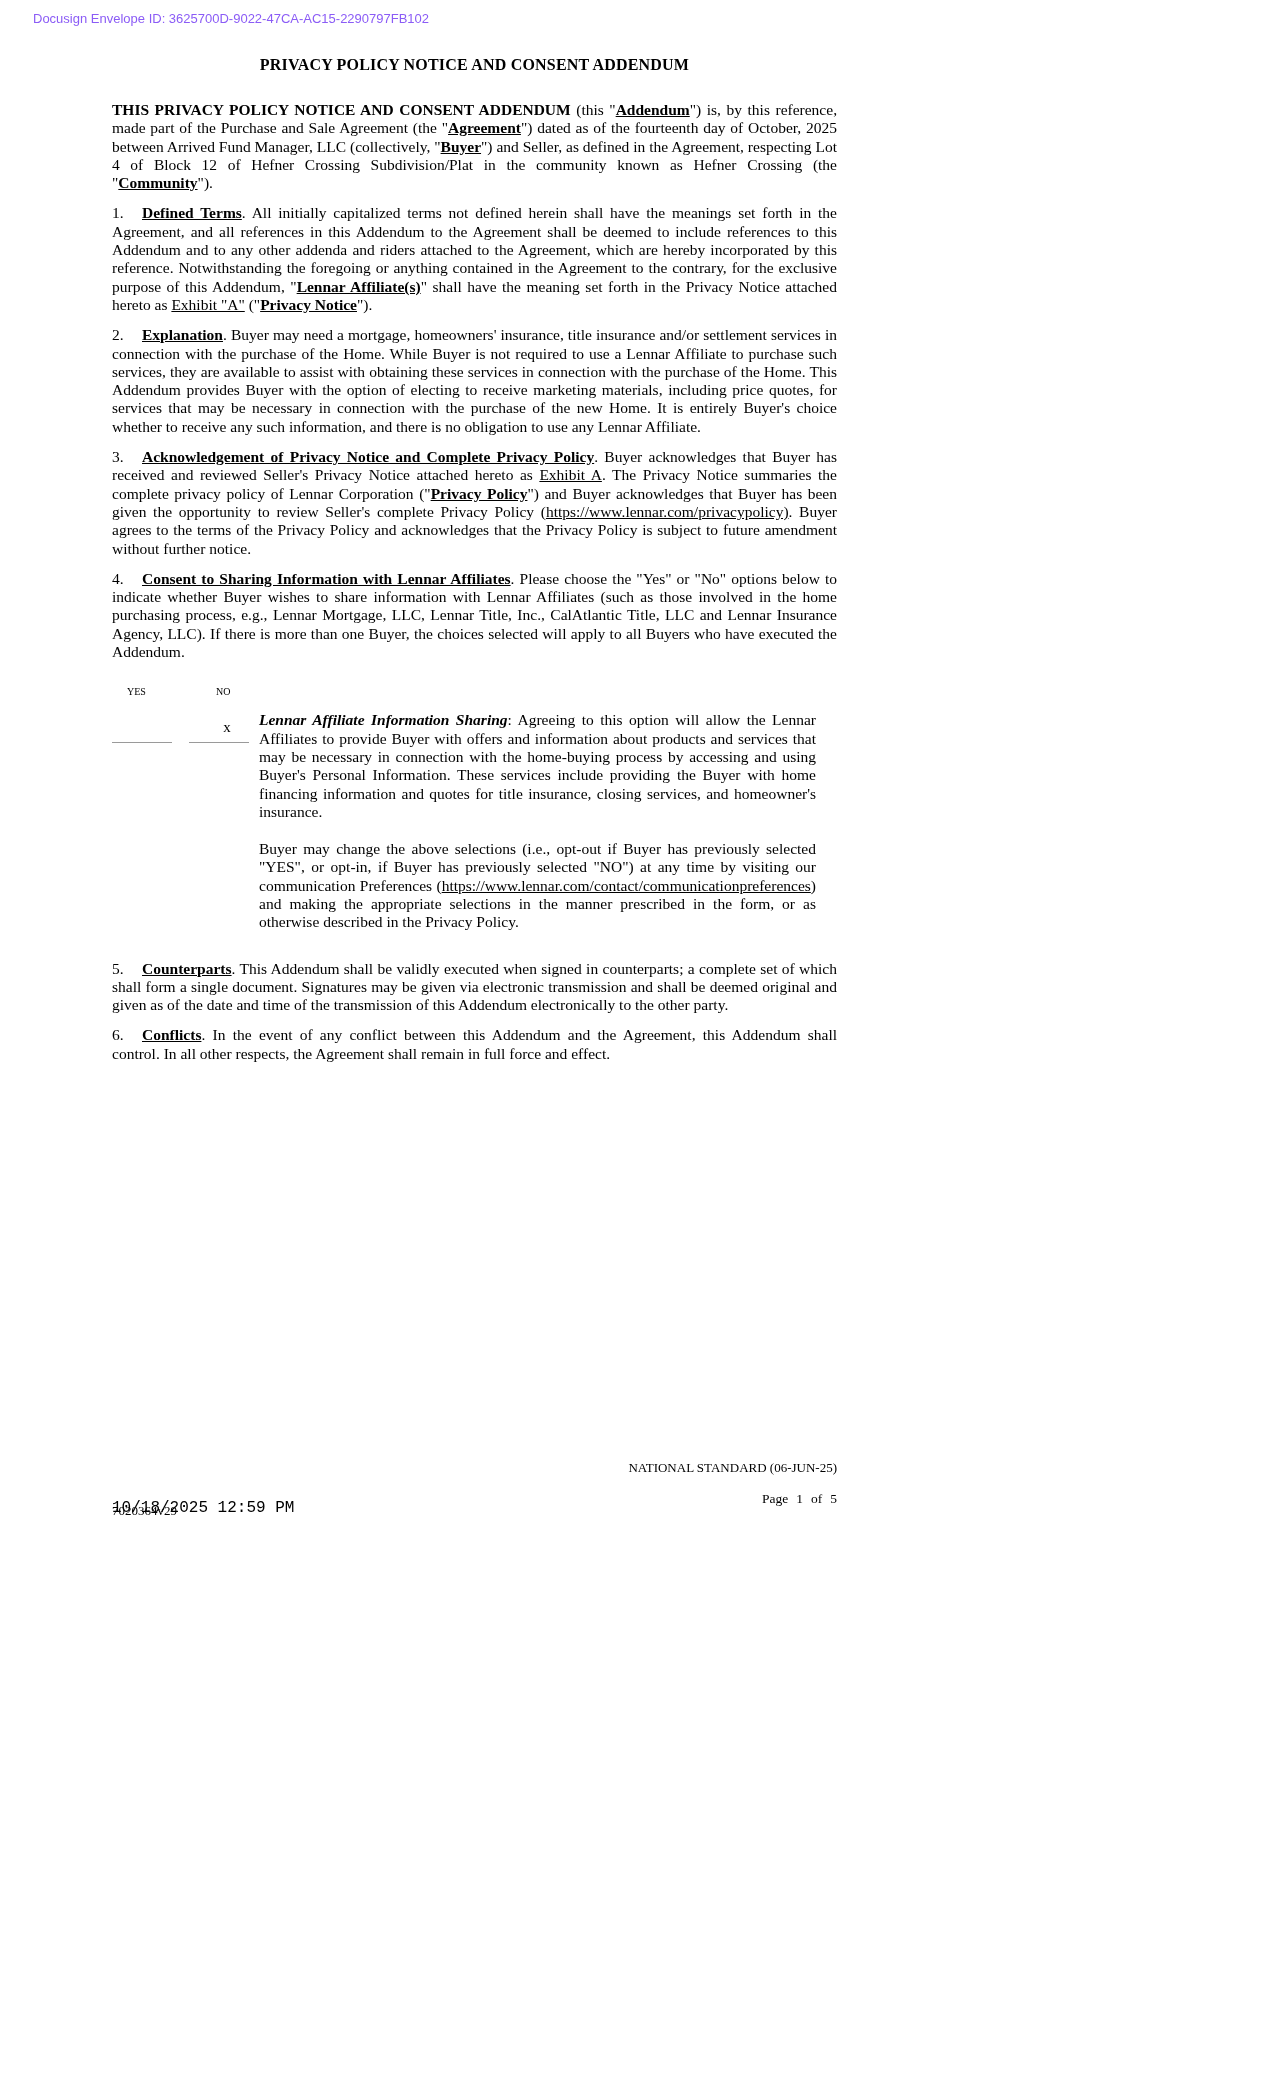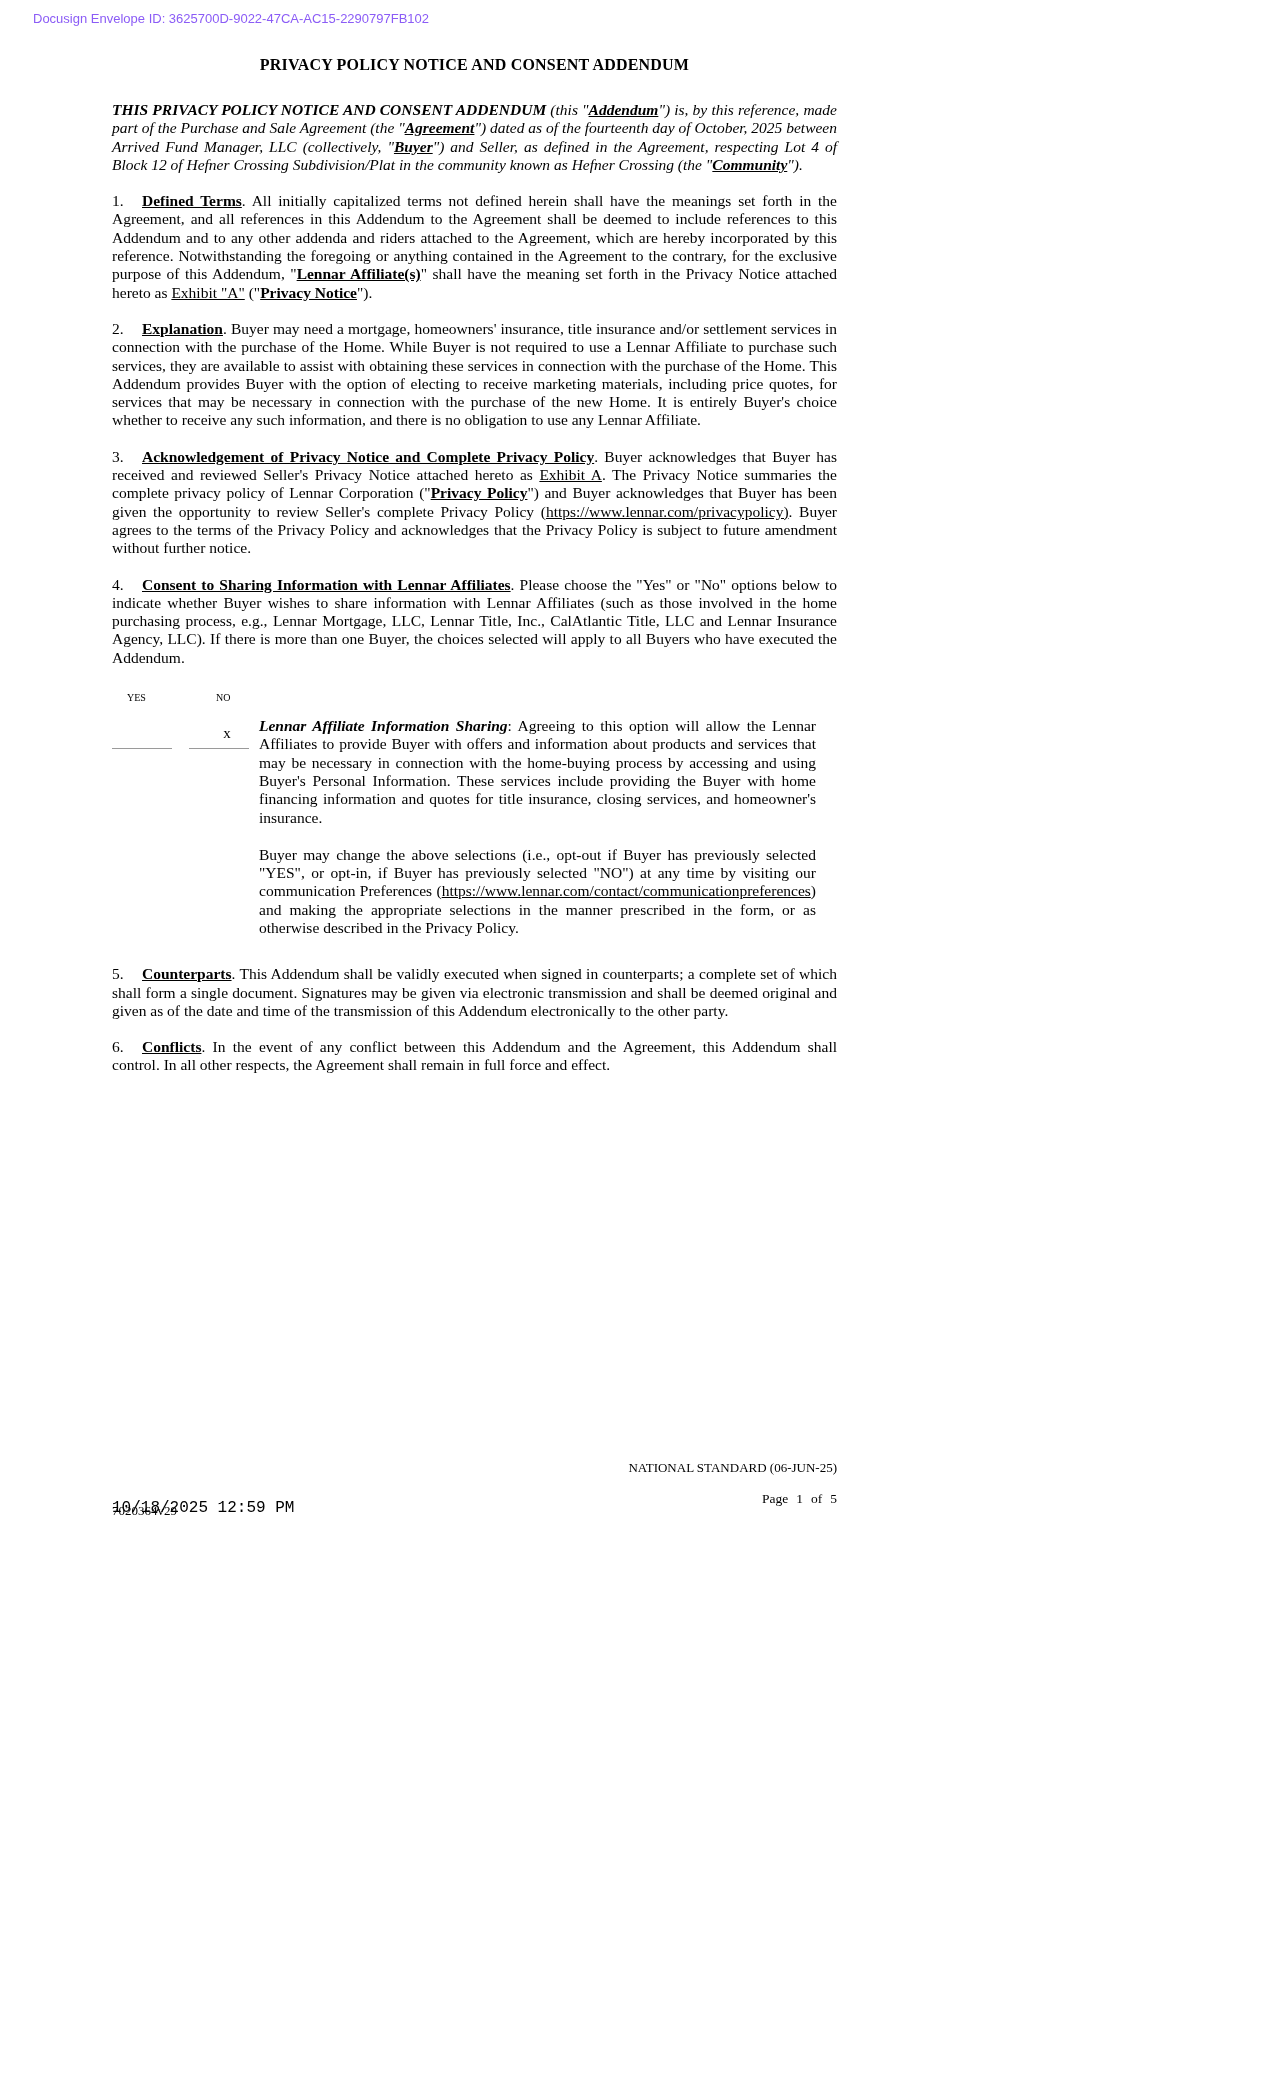--- a/index.html
+++ b/index.html
@@ -31,23 +31,23 @@
     font-size: 16px;
     font-weight: bold;
     text-align: center;
     margin-top: 56px;
     letter-spacing: 0.2px;
   }
   .para {
     font-size: 15.5px;
     line-height: 18.3px;
     text-align: justify;
-    margin-top: 18px;
+    margin-top: 12px;
   }
-  .intro { margin-top: 27px; font-style: italic; }
+  .intro { margin-top: 27px; }
   .sec-num { display: inline-block; width: 30px; }
   span.b { font-weight: bold; }
   span.u { text-decoration: underline; }
   span.i { font-style: italic; }
 
   .consent-area {
     position: relative;
     margin-top: 17px;
   }
   .choice-header {

